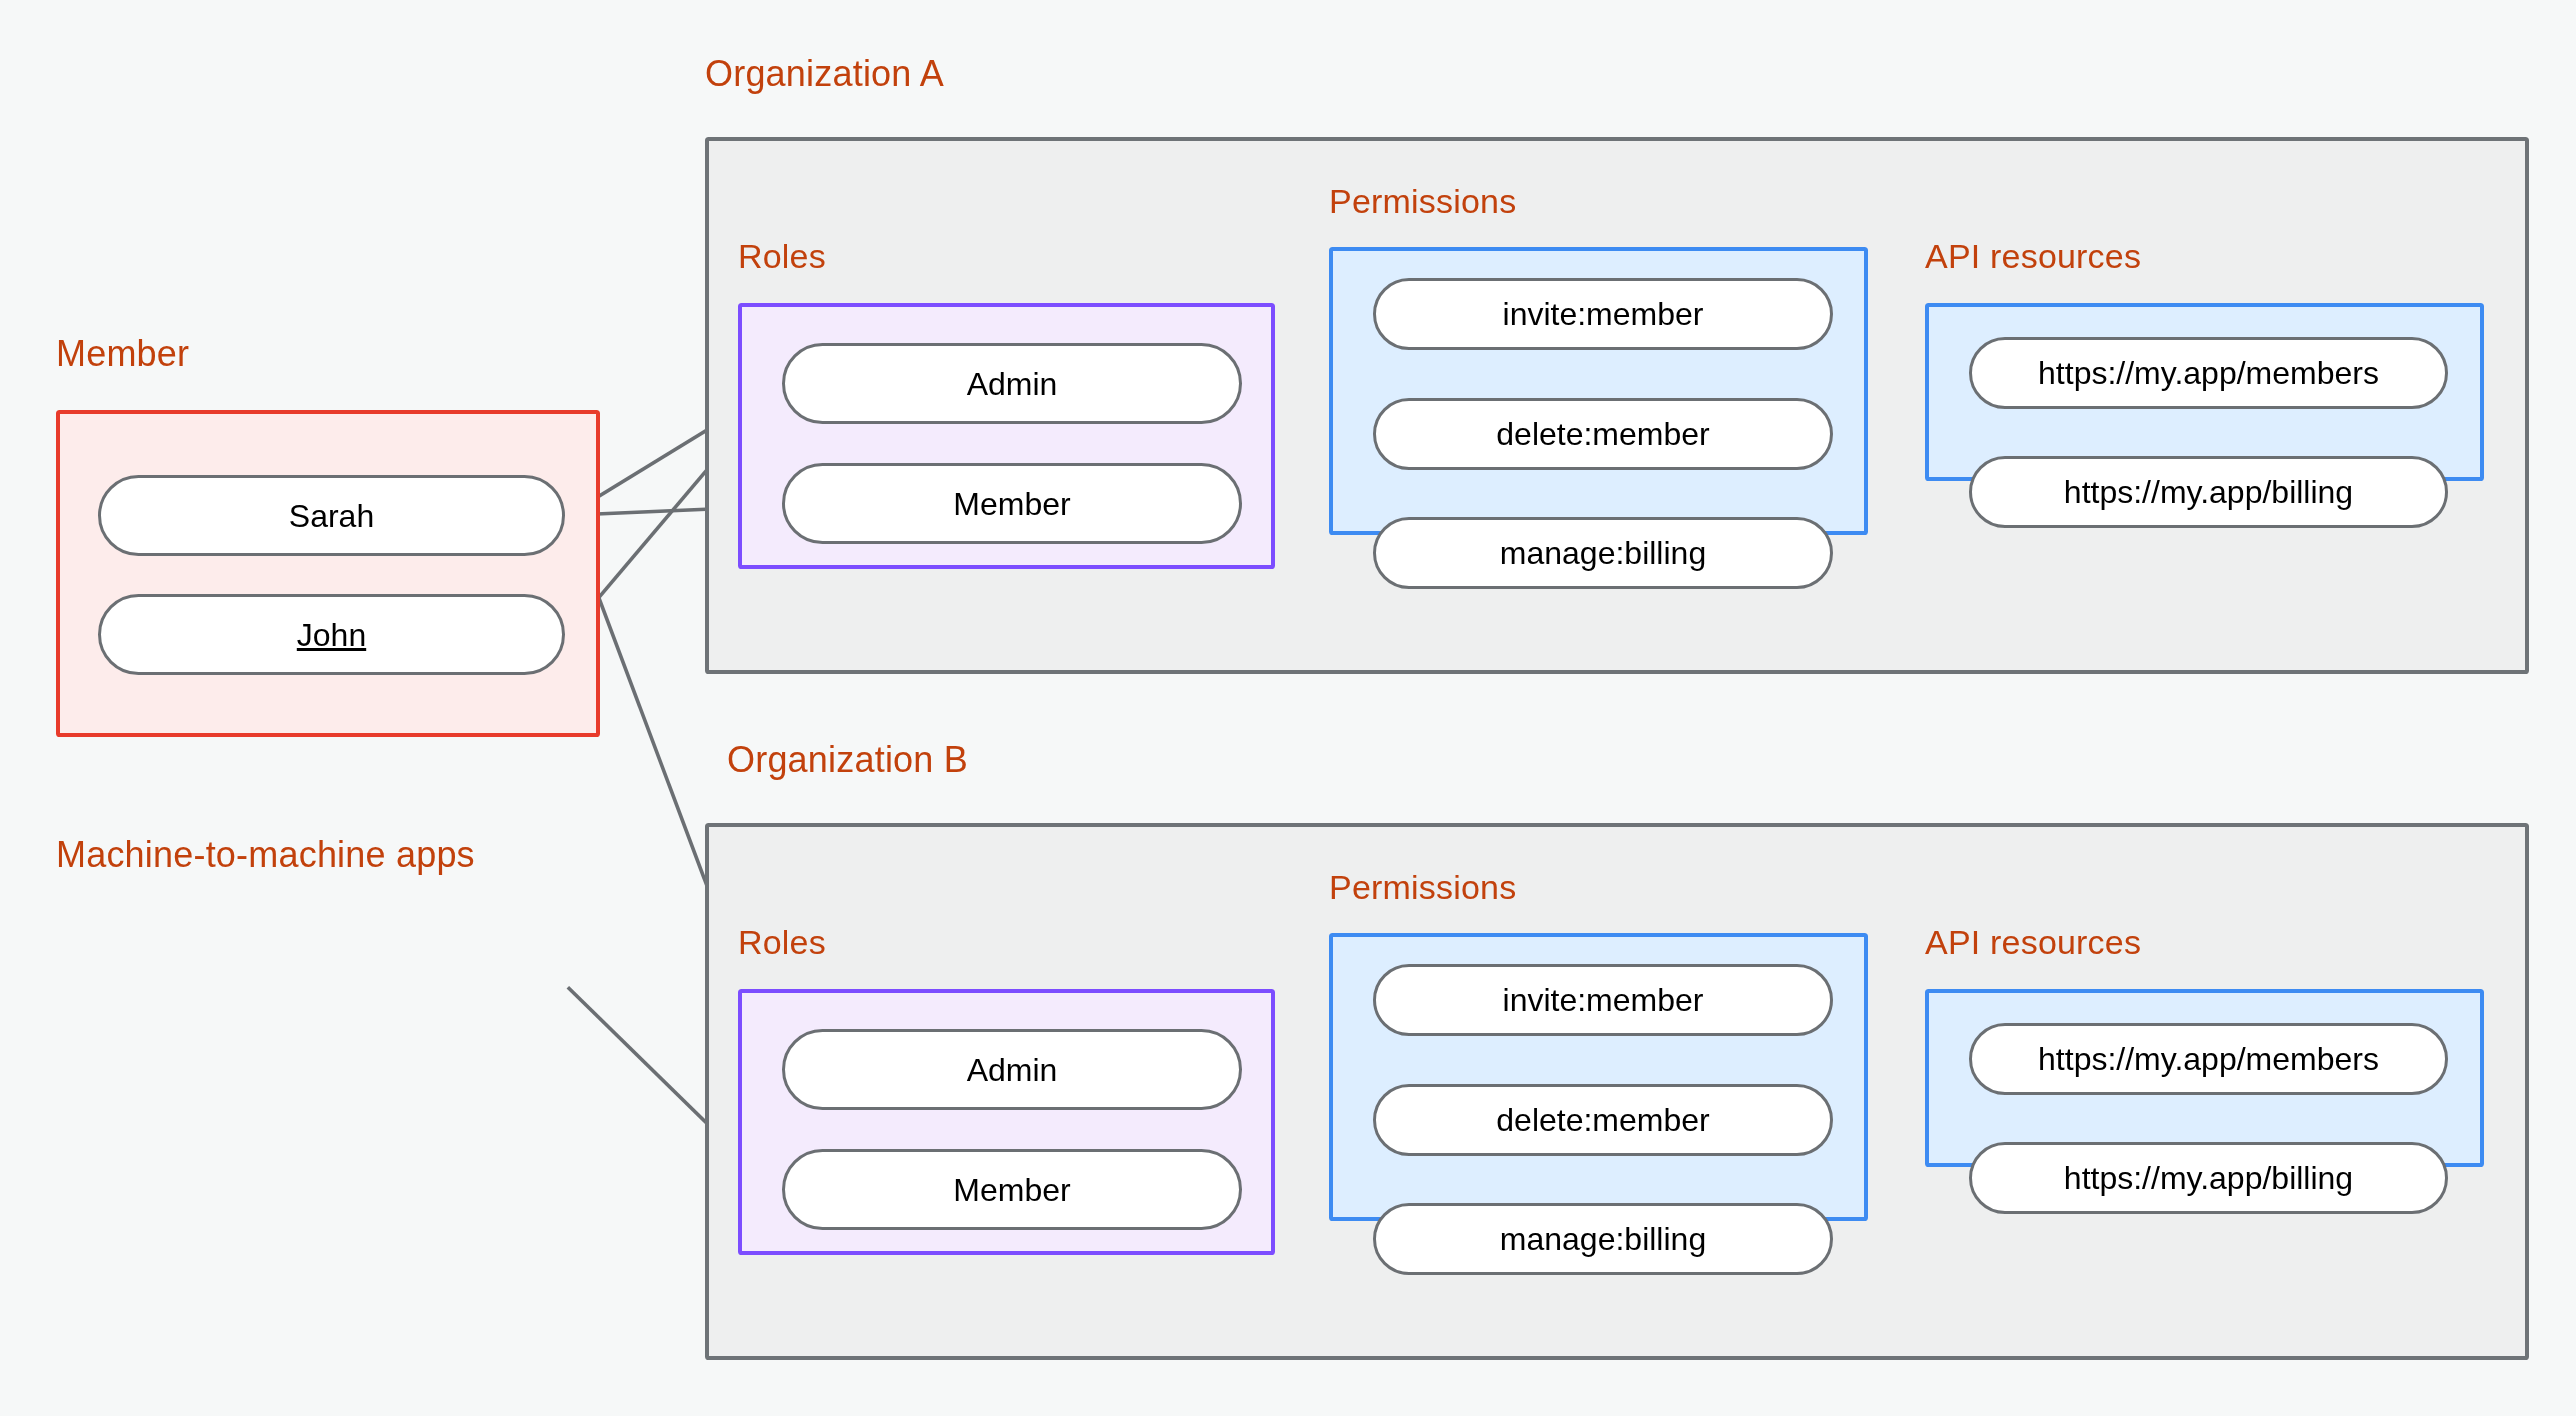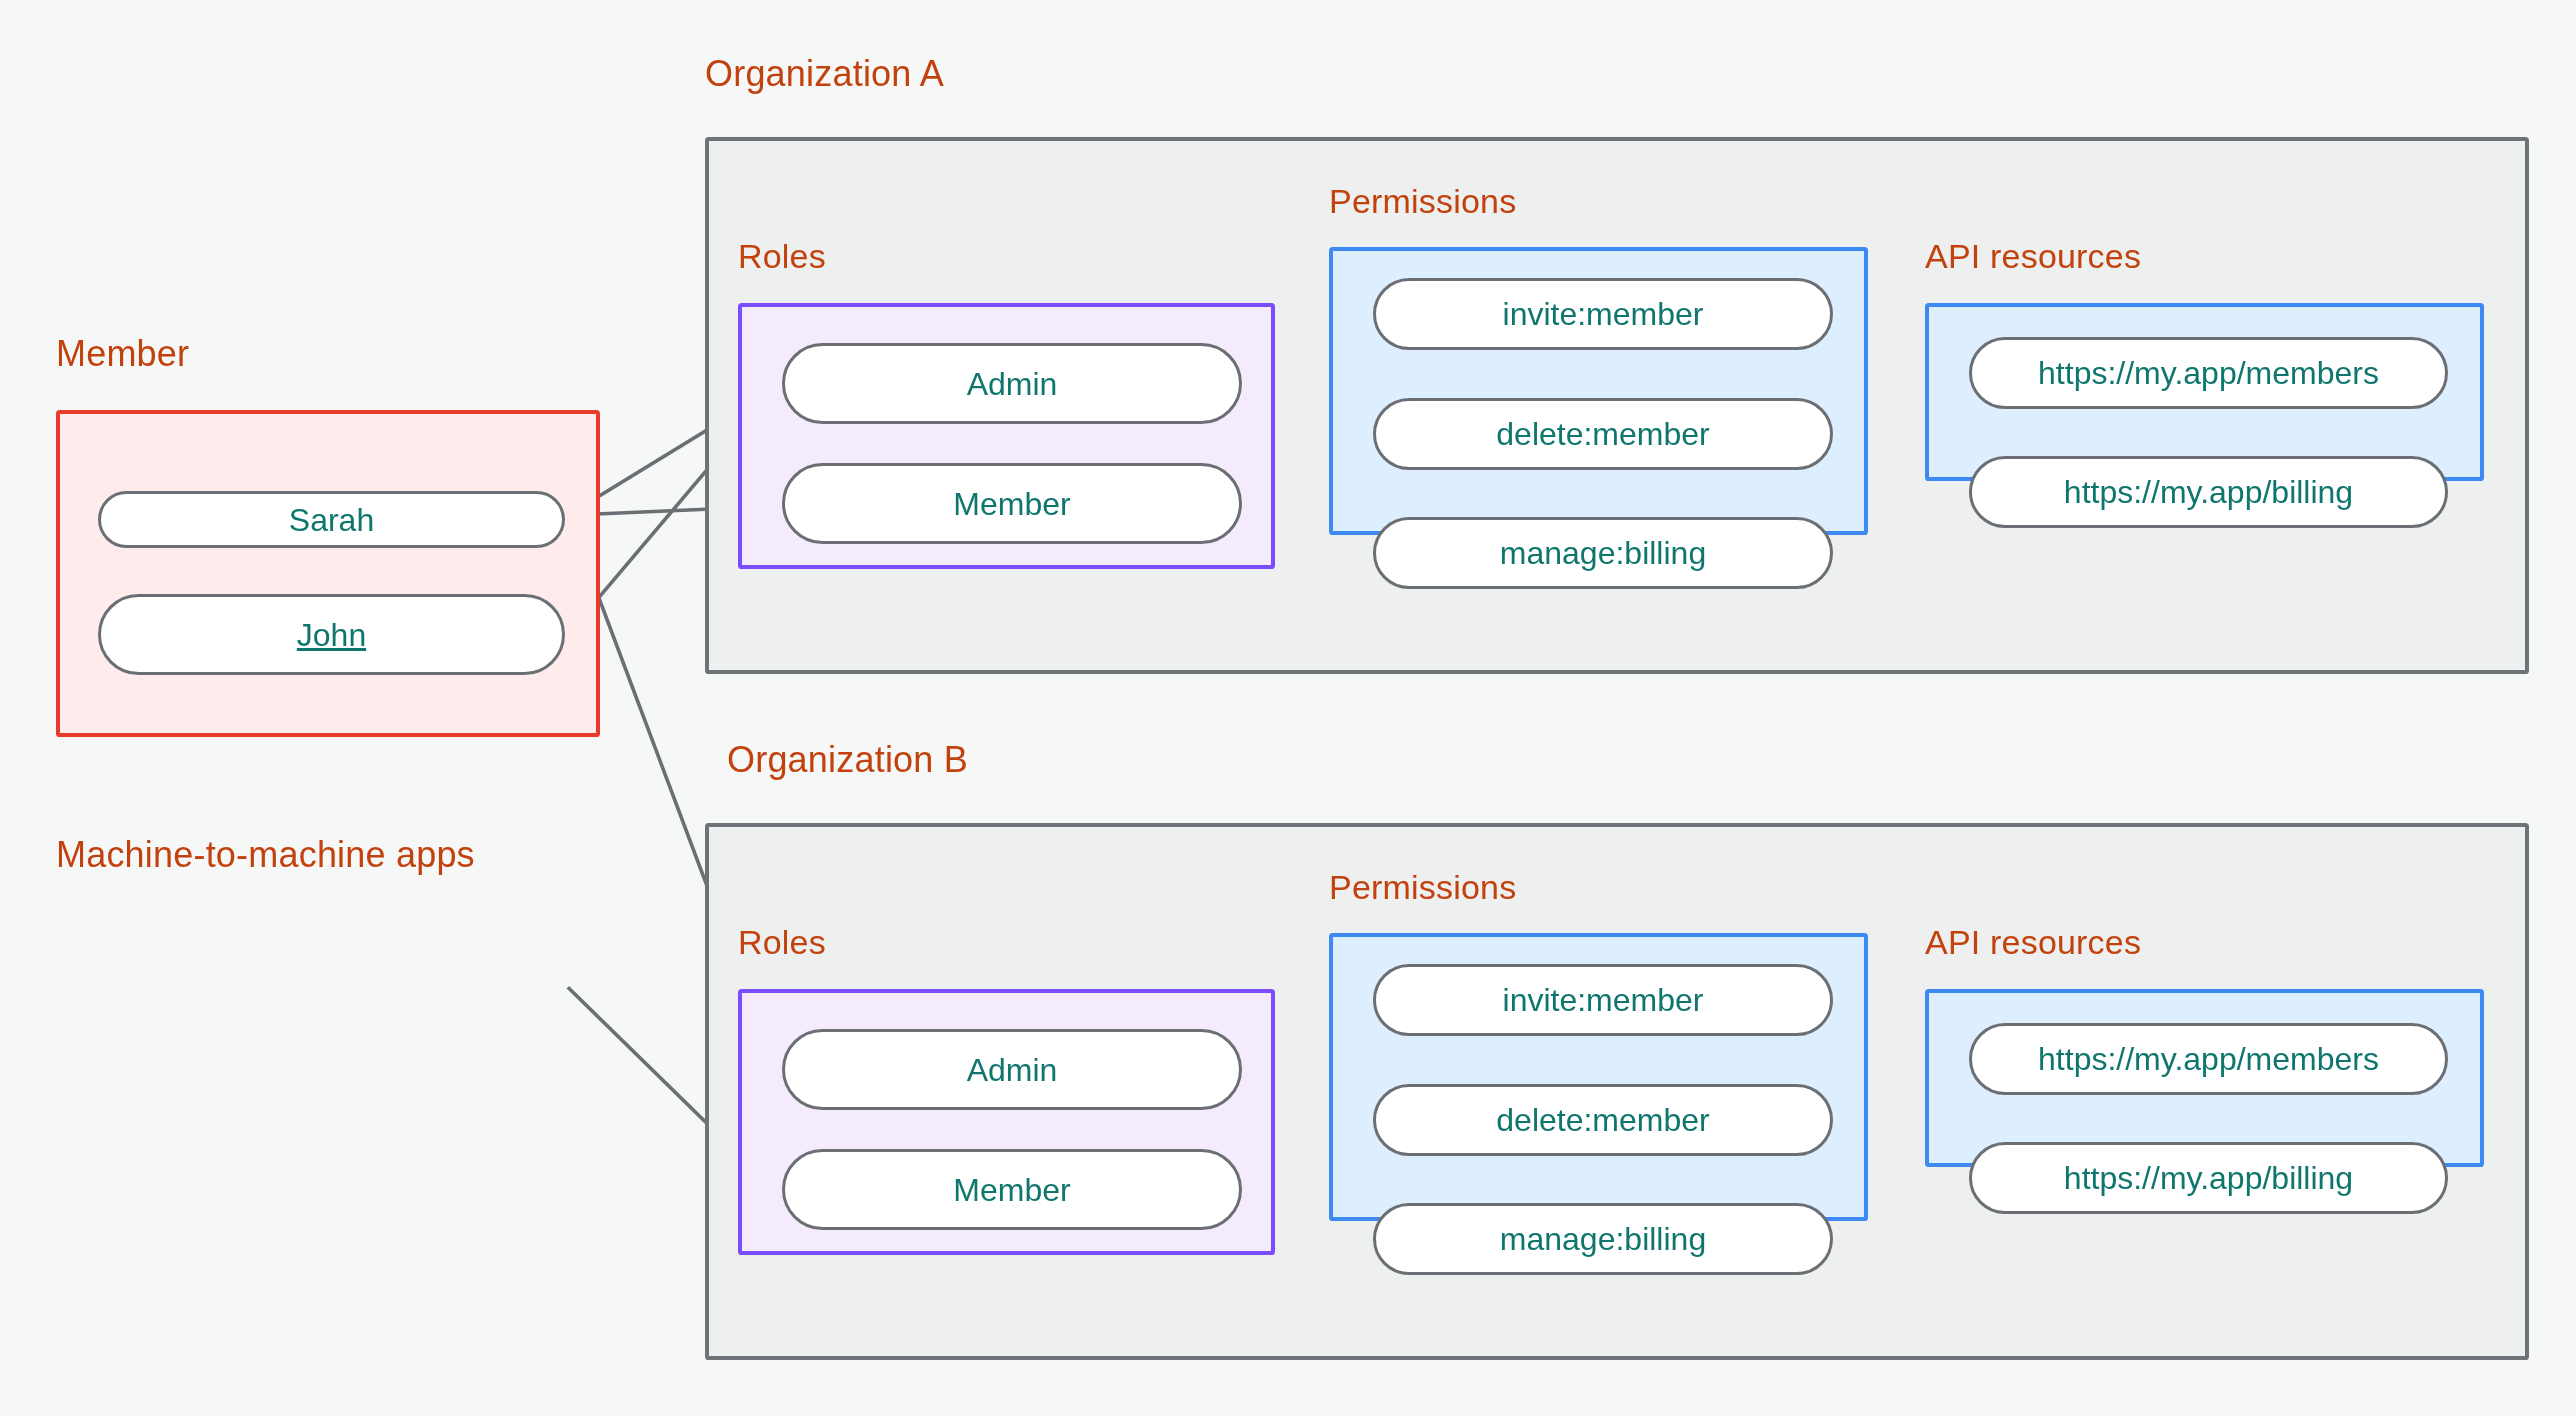--- a/index.html
+++ b/index.html
@@ -67,21 +67,21 @@
   .pill {
     position: absolute;
     background: #ffffff;
     border: 3.6px solid #6b6f73;
     border-radius: 900px;
     display: flex;
     align-items: center;
     justify-content: center;
     font-size: 32px;
     line-height: 1;
-    color: #0f766e;
+    color: #000000;
     white-space: nowrap;
   }
 
   
   #edges {
     position: absolute;
     left: 0; top: 0;
     width: 2576px; height: 1416px;
     pointer-events: none;
   }
@@ -140,21 +140,21 @@
     <circle class="endpoint" cx="1517" cy="1122" r="12"></circle>
     <circle class="endpoint" cx="1517" cy="1256" r="12"></circle>
     <circle class="endpoint" cx="1517" cy="1388" r="12"></circle>
     <circle class="endpoint" cx="2178" cy="1190" r="12"></circle>
     <circle class="endpoint" cx="2178" cy="1323" r="12"></circle>
   </svg>
 
   <div class="grp-label" style="left:56px; top:336px;">Member</div>
 
   <div class="box box-users" style="left:56px; top:410px; width:544px; height:327px;">
-    <div class="pill" style="left:38px; top:61px; width:467px; height:57px; position:absolute;margin-top:16px;">
+    <div class="pill" style="left:38px; top:61px; width:467px; height:81px; position:absolute;">
       <span>Sarah</span>
     </div>
     <div class="pill" style="left:38px; top:180px; width:467px; height:81px; position:absolute;text-decoration:underline;">
       <span>John</span>
     </div>
   </div>
 
   <div class="grp-label" style="left:56px; top:837px;">Machine-to-machine apps</div>
 
 

